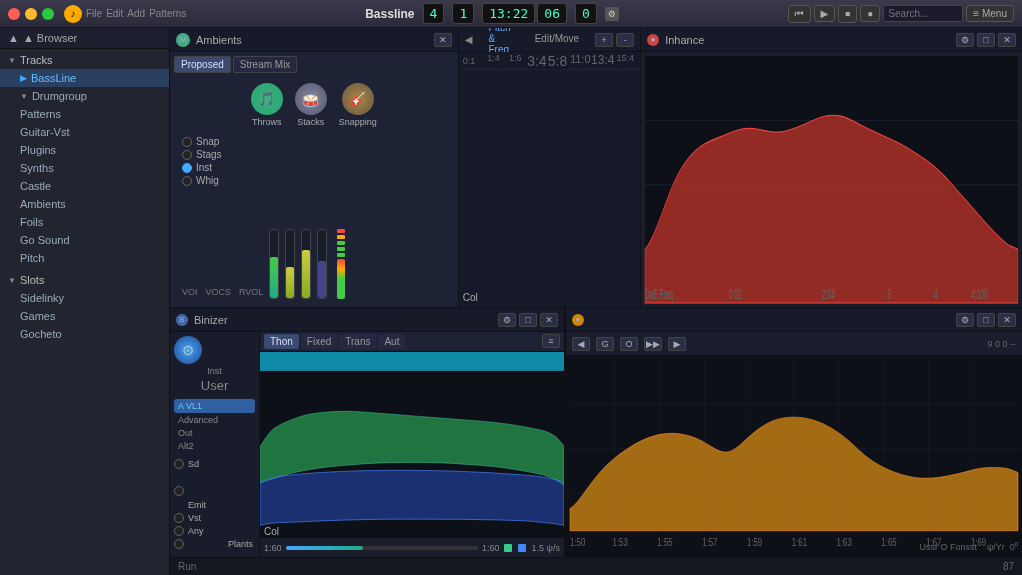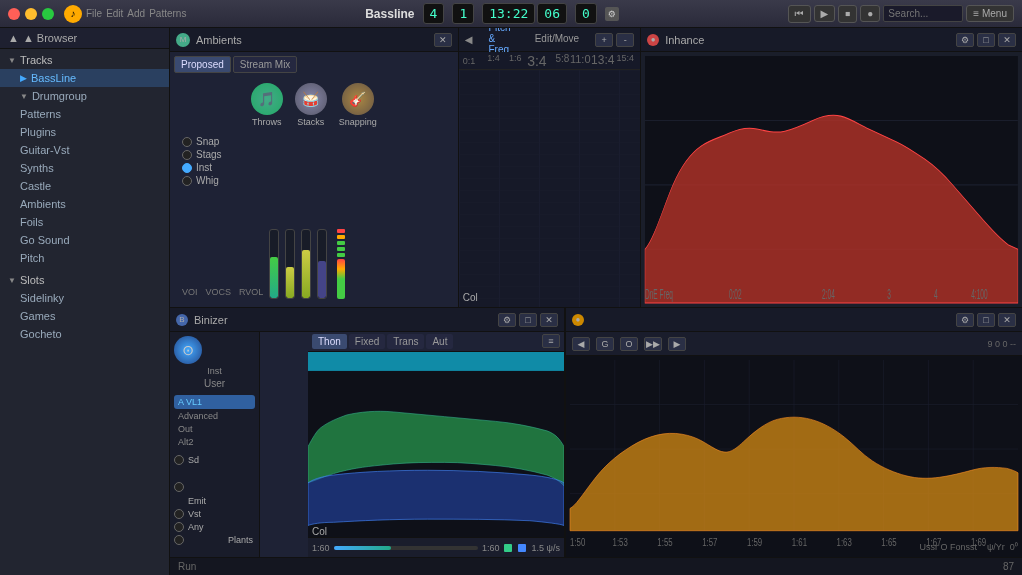--- a/index.html
+++ b/index.html
@@ -344,21 +344,20 @@
       border-right: 1px solid #111;
       padding: 4px;
       display: flex;
       flex-direction: column;
       gap: 2px;
     }
     .browser-right {
       flex: 1;
       display: flex;
       flex-direction: column;
-      margin-left: 48px;
     }
     .browser-tabs-row {
       display: flex;
       gap: 2px;
       padding: 2px 4px;
       background: #1e2235;
       border-bottom: 1px solid #111;
     }
     .browser-tab {
       padding: 2px 6px;
@@ -476,24 +475,24 @@
         <span>BassLine</span>
       </div>
       <div class="sidebar-item">
         <span class="triangle">▼</span>
         <span>Drumgroup</span>
       </div>
       <div class="sidebar-item">
         <span>Patterns</span>
       </div>
       <div class="sidebar-item">
+        <span>Guitar-Vst</span>
+      </div>
+      <div class="sidebar-item">
         <span>Plugins</span>
-      </div>
-      <div class="sidebar-item">
-        <span>Guitar-Vst</span>
       </div>
       <div class="sidebar-item">
         <span>Synths</span>
       </div>
       <div class="sidebar-item">
         <span>Castle</span>
       </div>
       <div class="sidebar-item">
         <span>Ambients</span>
       </div>
@@ -626,21 +625,21 @@
             <div class="ctrl-btn">-</div>
           </div>
         </div>
 
         <div style="height:18px;background:#161928;border-bottom:1px solid #222;display:flex;align-items:center;padding:0 4px;">
           <span style="font-size:9px;color:#666;width:20px;">0:1</span>
           <div style="flex:1;display:flex;">
             <span style="flex:1;font-size:9px;color:#666;text-align:center;">1:4</span>
             <span style="flex:1;font-size:9px;color:#666;text-align:center;">1:6</span>
             <span style="flex:1;font-size:14px;color:#666;text-align:center;">3:4</span>
-            <span style="flex:1;font-size:10px;color:#666;text-align:right;">5:8</span>
+            <span style="flex:1;font-size:14px;color:#666;text-align:left;">5:8</span>
             <span style="flex:1;font-size:11px;color:#666;text-align:center;">11:0</span>
             <span style="flex:1;font-size:12px;color:#666;">13:4</span>
             <span style="flex:1;font-size:9px;color:#666;text-align:center;">15:4</span>
           </div>
         </div>
 
         <div style="flex:1;background:#161928;position:relative;overflow:hidden;">
 
           <svg width="100%" height="100%" style="position:absolute;top:0;left:0;">
             <defs>
@@ -704,21 +703,21 @@
           </div>
         </div>
         <div class="browser-content">
 
           <div class="browser-left">
             <div style="display:flex;flex-direction:column;gap:2px;">
               <div style="display:flex;align-items:center;gap:2px;cursor:pointer;">
                 <div style="width:28px;height:28px;border-radius:50%;background:radial-gradient(circle,#4af,#248);display:flex;align-items:center;justify-content:center;font-size:14px;">⊙</div>
               </div>
               <span style="font-size:9px;color:#888;text-align:center;">Inst</span>
-              <span style="font-size:10px;color:#888;text-align:center;">User</span>
+              <span style="font-size:13px;color:#888;text-align:center;">User</span>
             </div>
             <div style="margin-top:4px;display:flex;flex-direction:column;gap:1px;">
               <div style="background:#3060a0;border-radius:3px;padding:2px 4px;font-size:9px;color:#6cf;">A VL1</div>
               <div style="font-size:9px;color:#888;padding:1px 4px;cursor:pointer;">Advanced</div>
               <div style="font-size:9px;color:#888;padding:1px 4px;cursor:pointer;">Out</div>
               <div style="font-size:9px;color:#888;padding:1px 4px;cursor:pointer;">Alt2</div>
             </div>
             <div style="margin-top:4px;display:flex;flex-direction:column;gap:1px;">
               <div class="radio-item">
                 <div class="radio-dot"></div>

